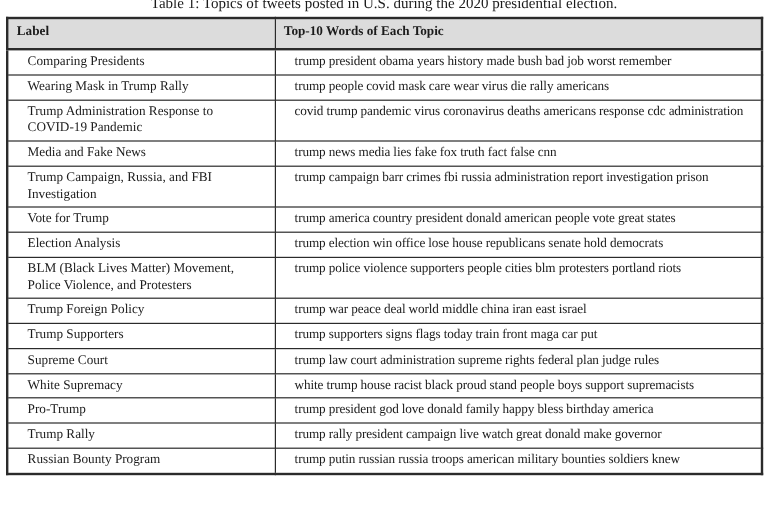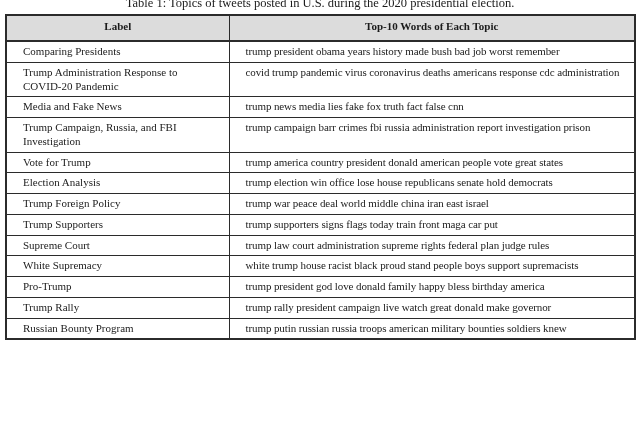--- a/index.html
+++ b/index.html
@@ -35,21 +35,20 @@
     text-align: left;
     vertical-align: top;
     padding: 3px 16px;
     color: #1b1b1b;
   }
   table.topics thead th {
     background: #dcdcdc;
     font-weight: bold;
     border-bottom: 2px solid #2b2b2b;
     padding: 4px 7px 6px 7px;
-    text-align: center;
   }
   td.cell-words {
     white-space: nowrap;
     overflow: hidden;
     letter-spacing: -0.1px;
     margin-left: 47px;
   }
 </style>
 </head>
 <body>
@@ -67,38 +66,46 @@
         <th>Label</th>
         <th>Top-10 Words of Each Topic</th>
       </tr>
     </thead>
     <tbody>
         <tr>
           <td class="cell-label">Comparing Presidents</td>
           <td class="cell-words">trump president obama years history made bush bad job worst remember</td>
         </tr>
         <tr>
-          <td class="cell-label">Trump Administration Response to COVID-20 Pandemic</td>
+          <td class="cell-label">Wearing Mask in Trump Rally</td>
+          <td class="cell-words">trump people covid mask care wear virus die rally americans</td>
+        </tr>
+        <tr>
+          <td class="cell-label">Trump Administration Response to COVID-19 Pandemic</td>
           <td class="cell-words">covid trump pandemic virus coronavirus deaths americans response cdc administration</td>
         </tr>
         <tr>
           <td class="cell-label">Media and Fake News</td>
           <td class="cell-words">trump news media lies fake fox truth fact false cnn</td>
         </tr>
         <tr>
           <td class="cell-label">Trump Campaign, Russia, and FBI Investigation</td>
           <td class="cell-words">trump campaign barr crimes fbi russia administration report investigation prison</td>
         </tr>
         <tr>
           <td class="cell-label">Vote for Trump</td>
           <td class="cell-words">trump america country president donald american people vote great states</td>
         </tr>
         <tr>
           <td class="cell-label">Election Analysis</td>
           <td class="cell-words">trump election win office lose house republicans senate hold democrats</td>
+        </tr>
+        <tr>
+          <td class="cell-label">BLM (Black Lives Matter) Movement, Police Violence, and Protesters</td>
+          <td class="cell-words">trump police violence supporters people cities blm protesters portland riots</td>
         </tr>
         <tr>
           <td class="cell-label">Trump Foreign Policy</td>
           <td class="cell-words">trump war peace deal world middle china iran east israel</td>
         </tr>
         <tr>
           <td class="cell-label">Trump Supporters</td>
           <td class="cell-words">trump supporters signs flags today train front maga car put</td>
         </tr>
         <tr>

